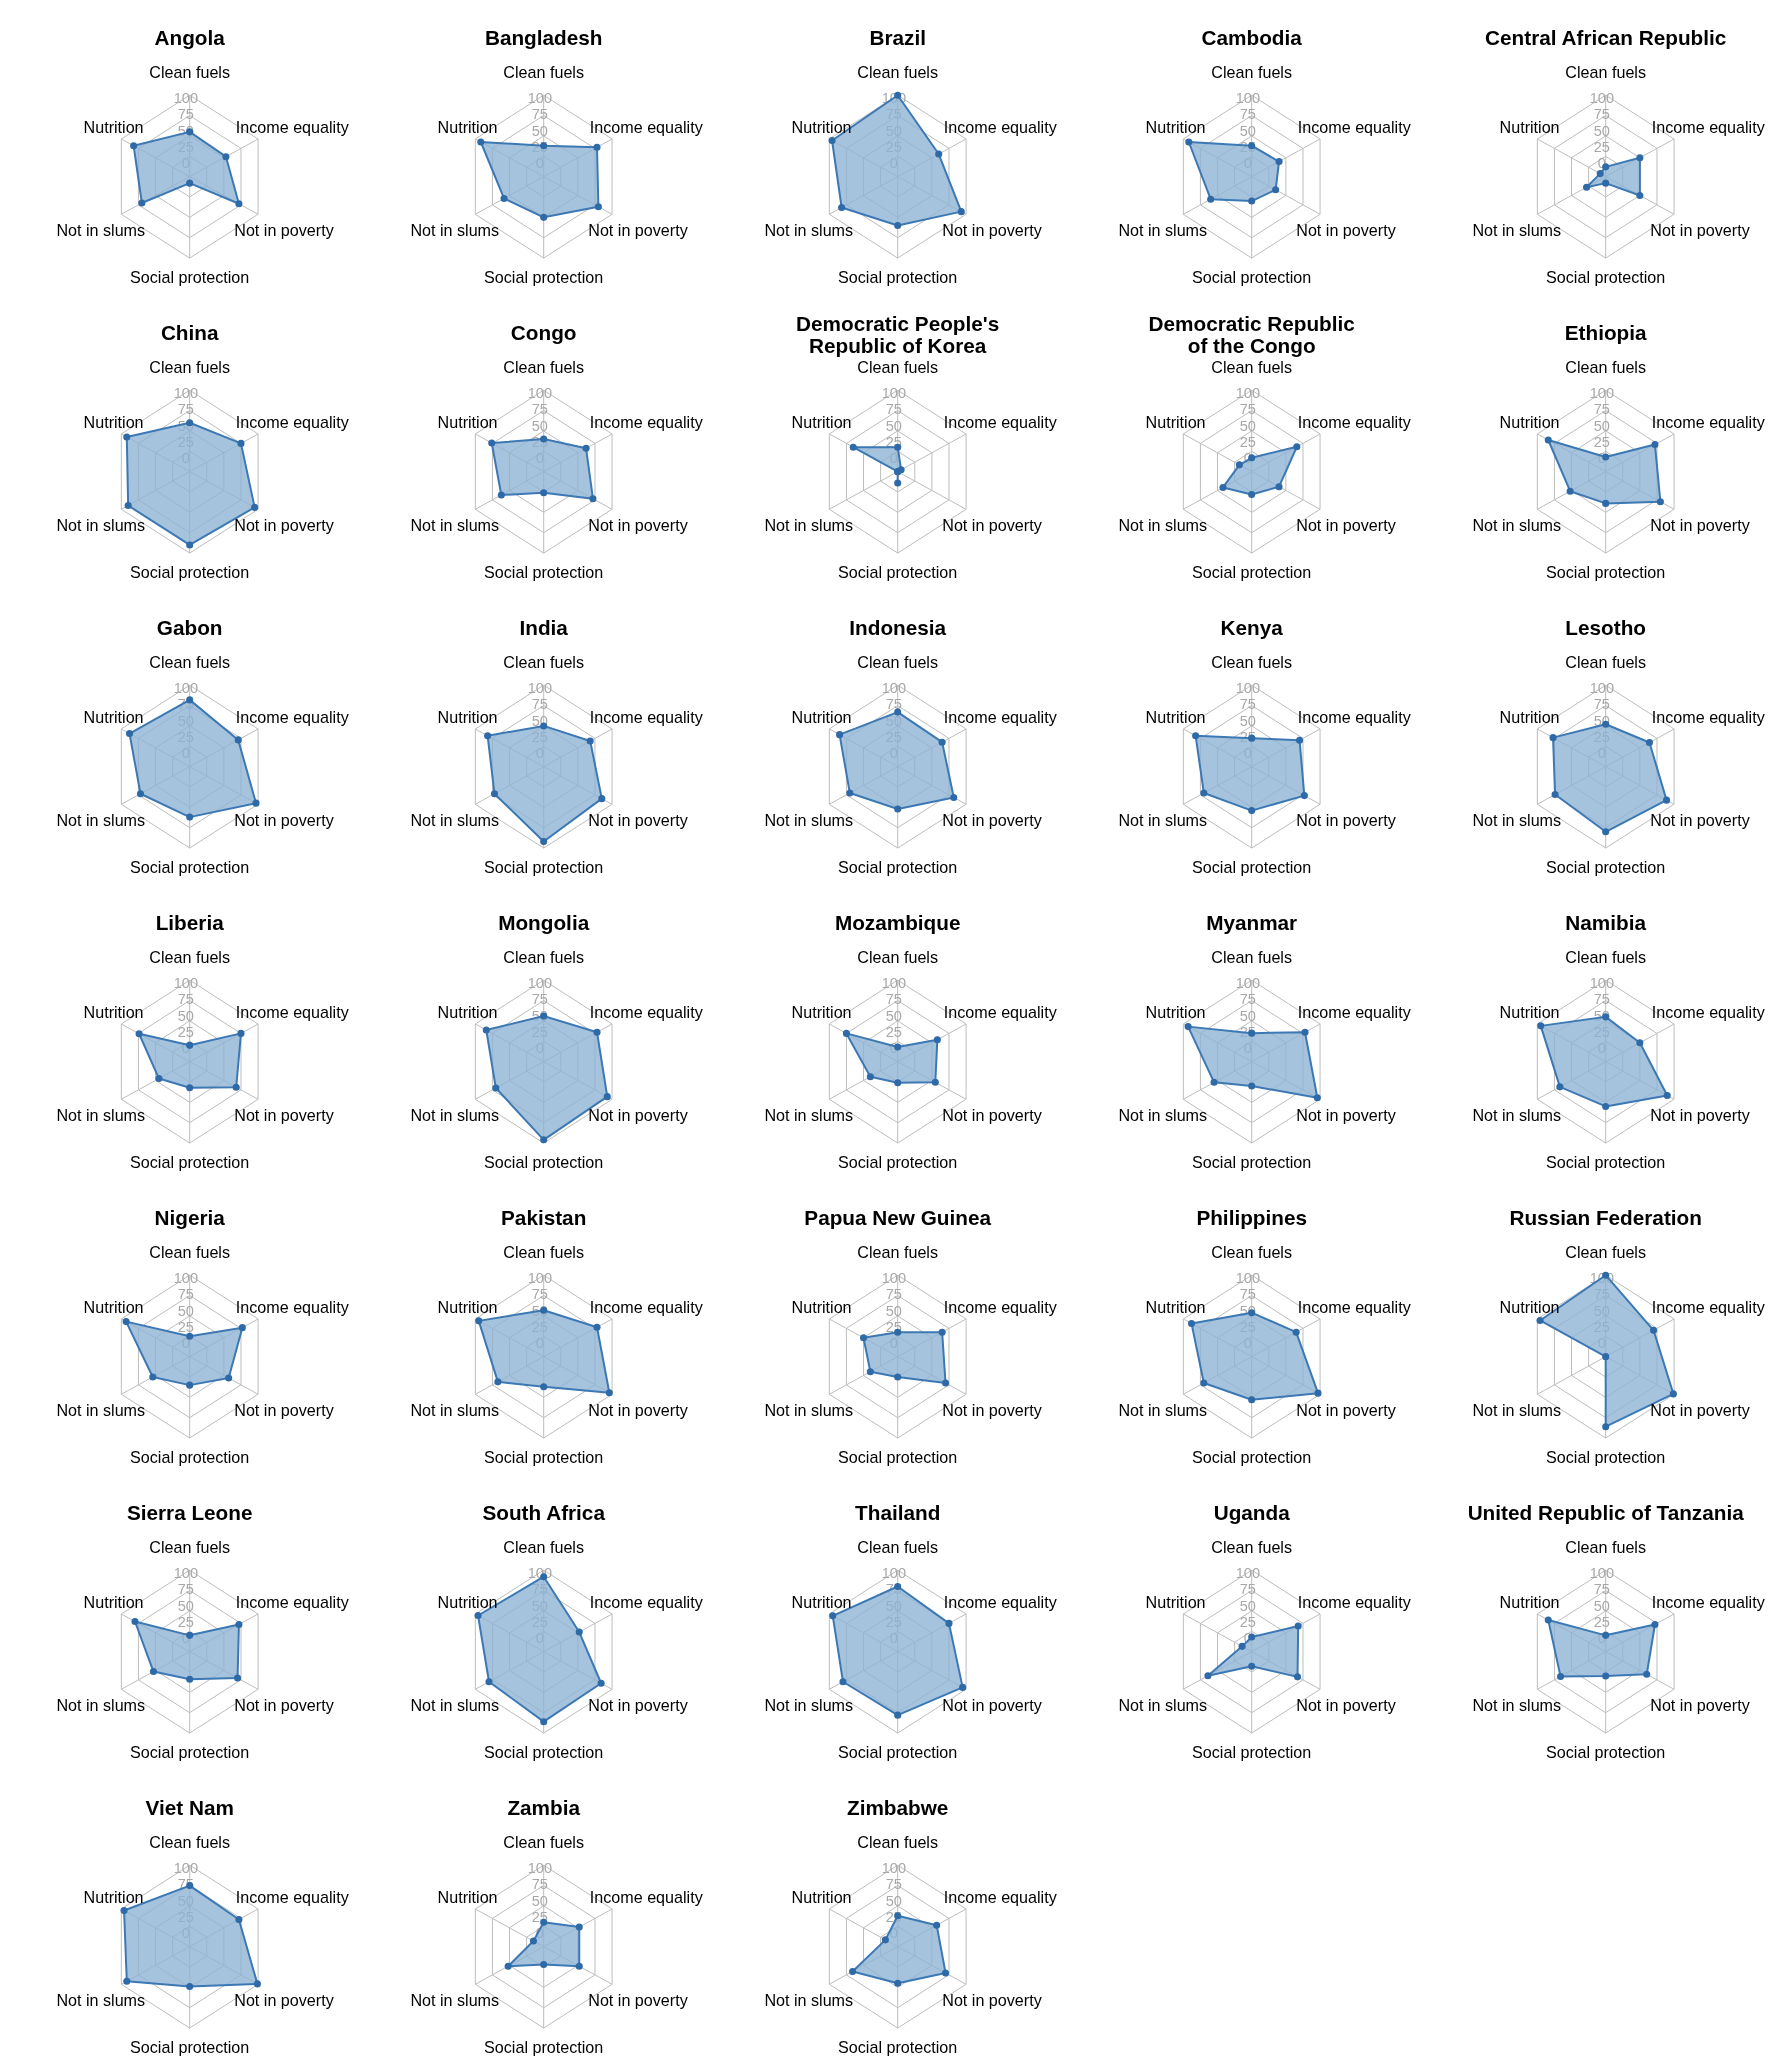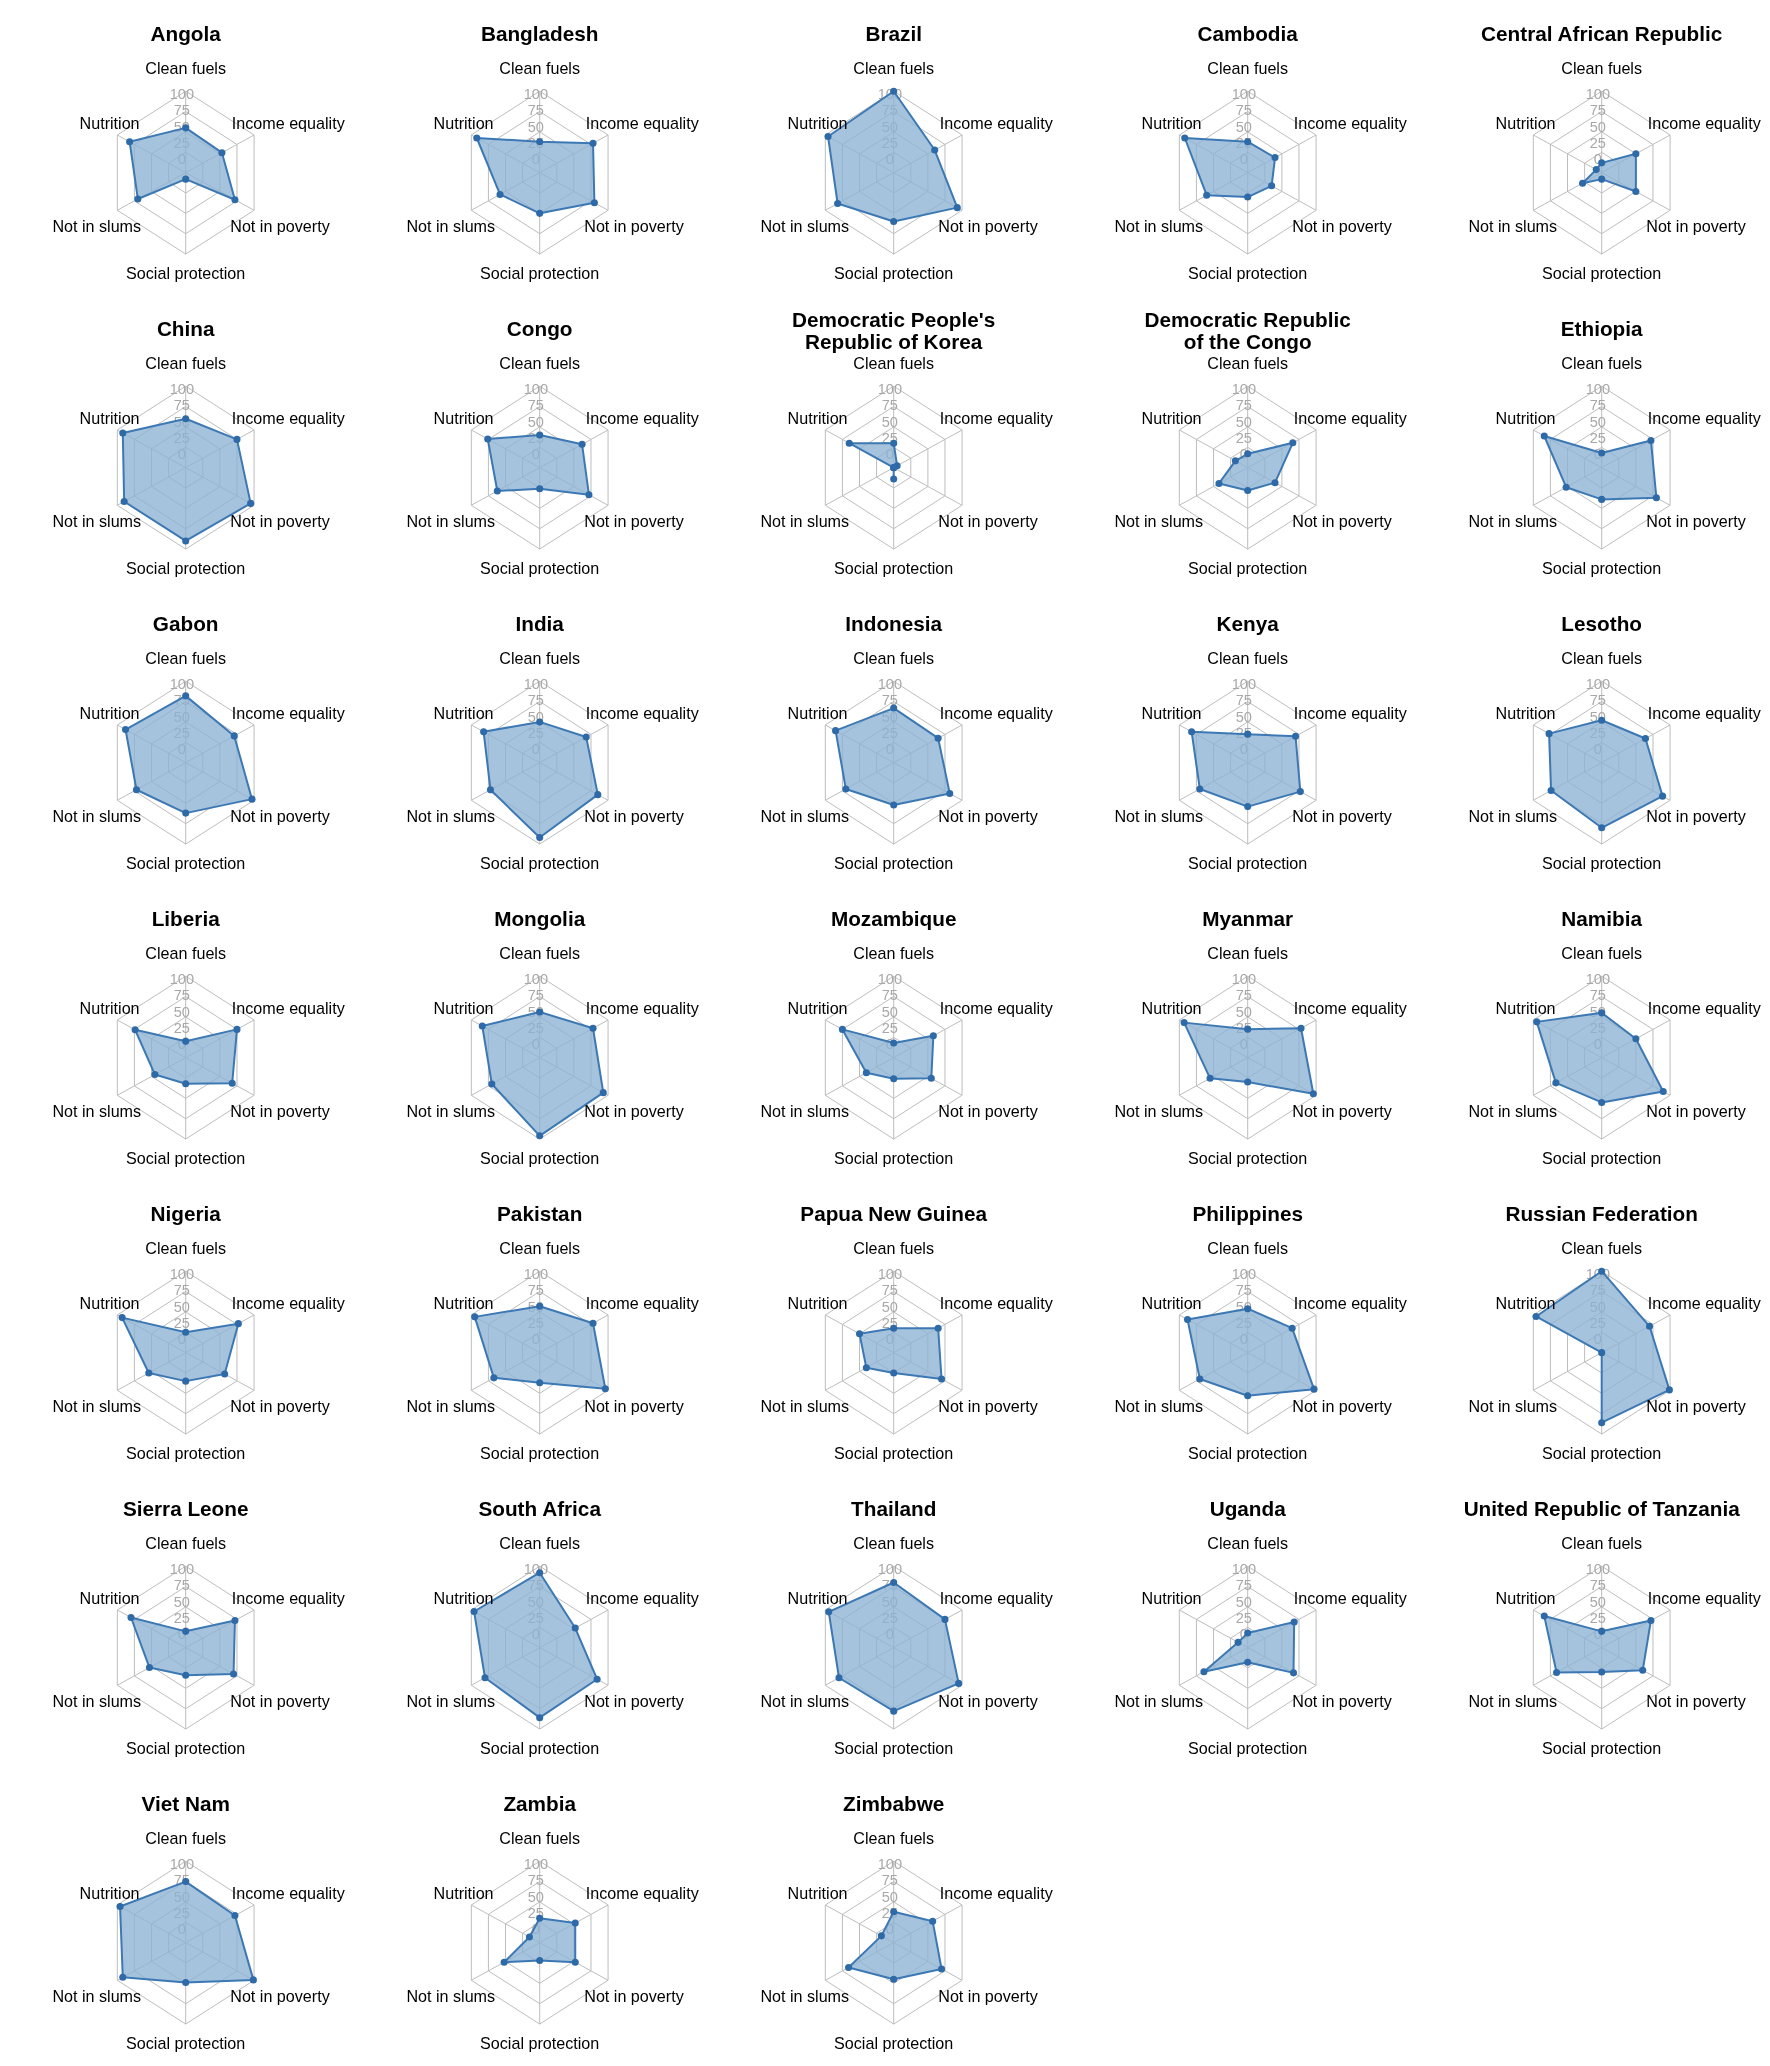--- a/index.html
+++ b/index.html
@@ -10,22 +10,22 @@
   }
   #grid {
     width: 1771px;
     height: 2066px;
     display: grid;
     grid-template-columns: repeat(5, 354px);
     grid-auto-rows: 295px;
     background: #ffffff;
   }
   figure.radar-cell {
-    margin: 1px;
-    padding: 8px;
+    margin: 13px;
+    padding: 0;
     width: 354px;
     height: 295px;
     position: relative;
     text-align: right;
   }
   figure.radar-cell svg { display: block; }
   .chart-title {
     font-weight: bold;
     font-size: 27px;
     fill: #000000;

